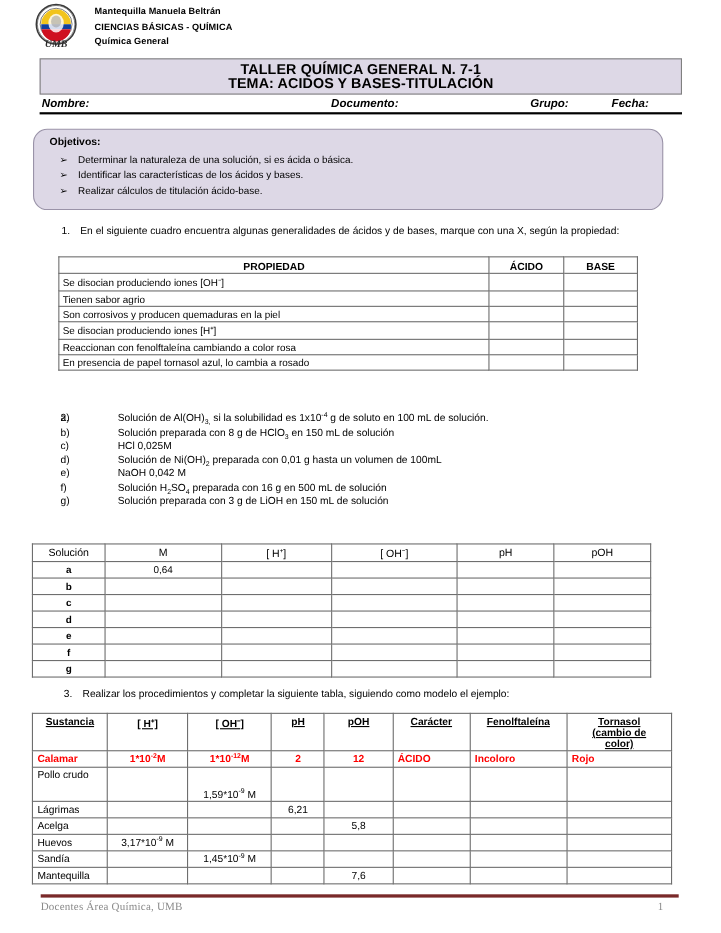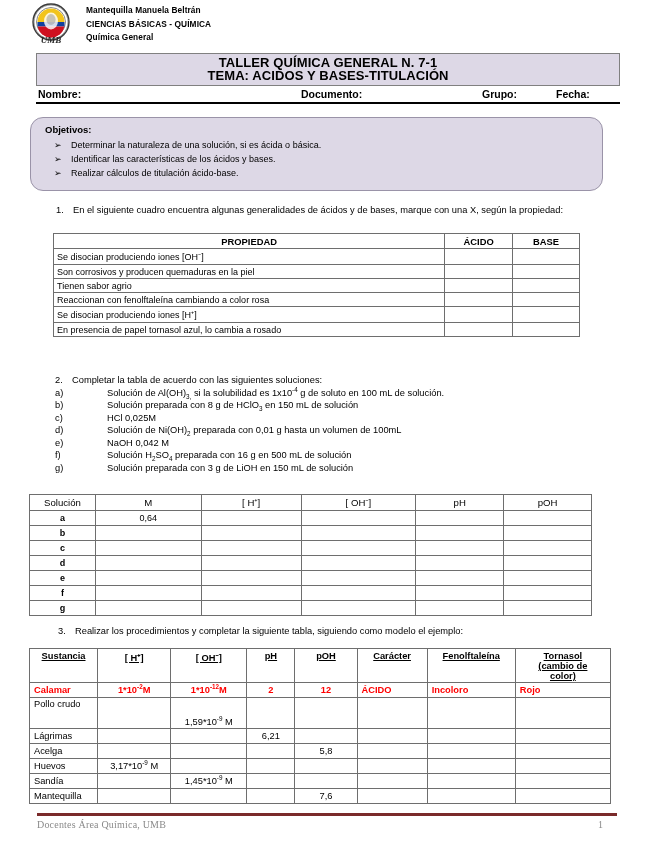--- a/index.html
+++ b/index.html
@@ -47,21 +47,21 @@
     letter-spacing: .1px;
   }
   .name-row {
     position: relative;
     height: 17px;
     border-bottom: 2px solid #000;
     margin-top: 1px;
   }
   .name-row span {
     position: absolute; top: 1px;
-    font-size: 10.5px; font-weight: bold;
+    font-size: 10.5px; font-weight: bold; font-style: italic;
   }
   .nr-nombre { left: 2px; }
   .nr-doc    { left: 265px; }
   .nr-grupo  { left: 446px; }
   .nr-fecha  { left: 520px; }
 
   
   .objetivos {
     position: absolute; left: 30px; top: 117px; width: 573px;
     background: #ddd8e6;
@@ -230,50 +230,49 @@
       <th style="width:392px">PROPIEDAD</th>
       <th style="width:68px">ÁCIDO</th>
       <th style="width:67px">BASE</th>
     </tr>
     <tr>
       <td class="p">Se disocian produciendo iones [OH⁻]</td>
       <td></td>
       <td></td>
     </tr>
     <tr>
+      <td class="p">Tienen sabor agrio</td>
+      <td></td>
+      <td></td>
+    </tr>
+    <tr>
       <td class="p">Son corrosivos y producen quemaduras en la piel</td>
       <td></td>
       <td></td>
     </tr>
     <tr>
-      <td class="p">Tienen sabor agrio</td>
+      <td class="p">Se disocian produciendo iones [H⁺]</td>
       <td></td>
       <td></td>
     </tr>
     <tr>
       <td class="p">Reaccionan con fenolftaleína cambiando a color rosa</td>
-      <td></td>
-      <td></td>
-    </tr>
-    <tr>
-      <td class="p">Se disocian produciendo iones [H⁺]</td>
       <td></td>
       <td></td>
     </tr>
     <tr>
       <td class="p">En presencia de papel tornasol azul, lo cambia a rosado</td>
       <td></td>
       <td></td>
     </tr>
   </tbody>
     </table>
 
   <div class="ex-num ex2">
     <span class="n">2.</span>
-    <span class="t">Completar la tabla de acuerdo con las siguientes soluciones:</span>
 
     <span class="sub">
       <span class="lt">a)</span>
       <span class="st">Solución de Al(OH)<sub>3,</sub> si la solubilidad es 1x10<sup>-4</sup> g de soluto en 100 mL de solución.</span>
     </span>
     <span class="sub">
       <span class="lt">b)</span>
       <span class="st">Solución preparada con 8 g de HClO<sub>3</sub> en 150 mL de solución</span>
     </span>
     <span class="sub">

